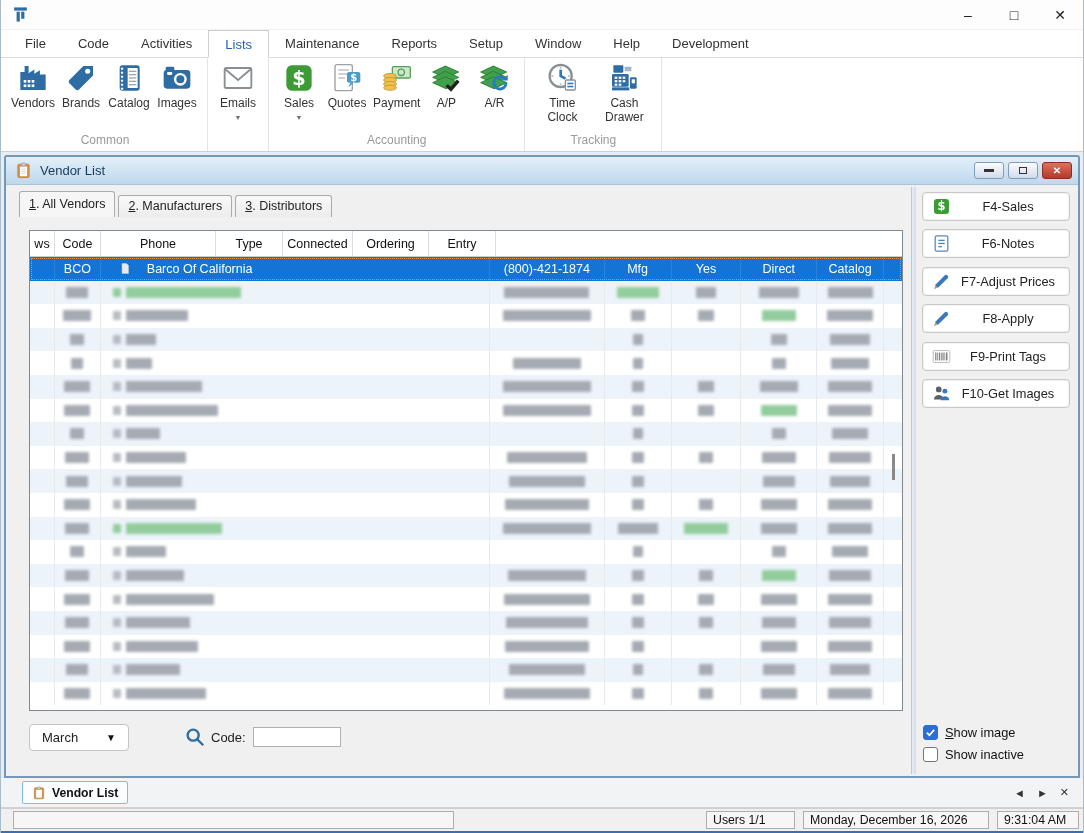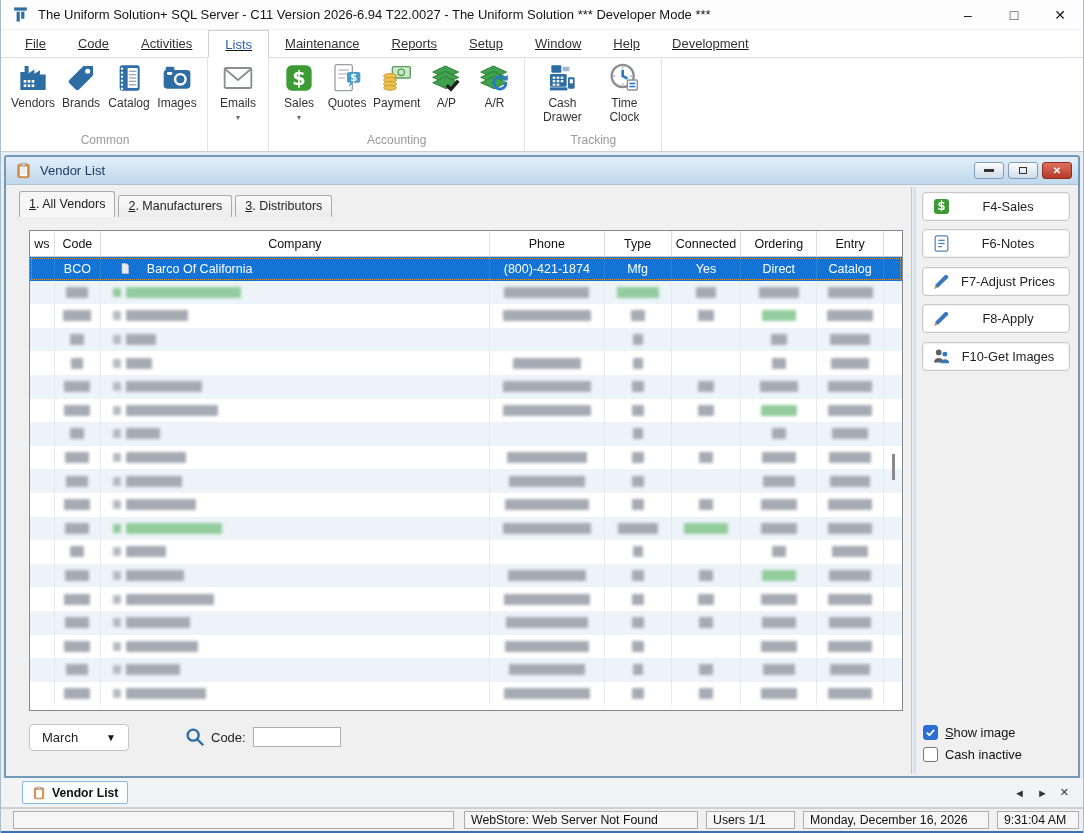--- a/index.html
+++ b/index.html
@@ -12,21 +12,21 @@
   .titlebar { position:absolute; left:0; top:0; width:100%; height:30px; background:#fdfdfd;
               display:flex; align-items:center; border-bottom:1px solid #f0f0f0; }
   .tb-icon { width:17px; height:17px; margin:0 9px 0 11px; flex:0 0 auto; }
   .tb-title { font-size:13px; color:#151515; white-space:nowrap; }
   .tb-controls { margin-left:auto; display:flex; height:100%; }
   .tb-btn { width:46px; height:100%; display:flex; align-items:center; justify-content:center;
             font-size:14px; color:#222; }
 
   
   .menubar { position:absolute; left:0; top:30px; width:100%; height:28px; background:#fff;
-             display:flex; align-items:stretch; border-bottom:1px solid #dcdcdc; padding-left:8px;text-decoration:underline; }
+             display:flex; align-items:stretch; border-bottom:1px solid #dcdcdc; padding-left:8px; }
   .menu-item { padding:0 16px; display:flex; align-items:center; font-size:13px; color:#333; }
   .menu-item.active { color:#2663ad; background:#fff; border:1px solid #cfcfcf; border-bottom:1px solid #fff;
                       margin-bottom:-1px; }
 
   
   .ribbon { position:absolute; left:0; top:58px; width:100%; height:94px; background:#fff;
             border-bottom:1px solid #cfcfcf; display:flex; align-items:stretch; padding-left:2px; }
   .ribbon-group { display:flex; flex-direction:column; border-right:1px solid #e3e3e3; padding:3px 6px 1px; }
   .rg-items { display:flex; align-items:flex-start; flex:1; }
   .ribbon-item { min-width:44px; max-width:58px; margin:0 2px; display:flex; flex-direction:column;
@@ -132,21 +132,20 @@
 <div class="app">
 
   <div class="titlebar">
     <svg class="tb-icon" viewBox="0 0 24 24">
       <g fill="#2e6da4">
           <rect x="3" y="2" width="18" height="4.5"></rect>
           <rect x="6.5" y="8" width="4.5" height="14"></rect>
           <rect x="13" y="8" width="4.5" height="10"></rect>
         </g>
     </svg>
-    <div class="tb-title">The Uniform Solution+ SQL Server - C11 Version 2026-6.94 T22.0027 - The Uniform Solution *** Developer Mode ***</div>
     <div class="tb-controls">
       <div class="tb-btn">–</div>
       <div class="tb-btn">□</div>
       <div class="tb-btn">✕</div>
     </div>
   </div>
 
   <div class="menubar" id="menubar">
       <div class="menu-item">File</div>
       <div class="menu-item">Code</div>
@@ -313,59 +312,59 @@
             <div class="rlabel">A/R</div>
           </div>
         </div>
         <div class="rg-label">Accounting</div>
       </div>
       <div class="ribbon-group">
         <div class="rg-items">
           <div class="ribbon-item">
             <span class="ricon">
               <svg viewBox="0 0 24 24">
+                <circle cx="11" cy="10.5" r="8.3" fill="#fff" stroke="#8a8f94" stroke-width="1.7"></circle>
+                <g stroke="#b5b9bd" stroke-width="1.2">
+                  <line x1="11" y1="3.4" x2="11" y2="5"></line>
+                  <line x1="11" y1="16" x2="11" y2="17.6"></line>
+                  <line x1="3.9" y1="10.5" x2="5.5" y2="10.5"></line>
+                  <line x1="16.5" y1="10.5" x2="18.1" y2="10.5"></line>
+                </g>
+                <path d="M11 5.8V10.5l3.6 2" stroke="#2979c9" stroke-width="2" fill="none"></path>
+                <rect x="14.5" y="13.5" width="7.5" height="7.5" rx="1" fill="#fff" stroke="#8a8f94"></rect>
+                <g fill="#2979c9">
+                  <rect x="16" y="15.5" width="4.5" height="1.2"></rect>
+                  <rect x="16" y="17.8" width="4.5" height="1.2"></rect>
+                </g>
+              </svg>
+            </span>
+            <div class="rlabel">Time Clock</div>
+          </div>
+          <div class="ribbon-item">
+            <span class="ricon">
+              <svg viewBox="0 0 24 24">
                 <rect x="4" y="2.5" width="7.5" height="5.5" rx=".6" fill="#2e6da4"></rect>
                 <rect x="12.5" y="3.5" width="5" height="3.5" rx=".5" fill="#9fb8cd"></rect>
                 <rect x="3" y="9" width="12.5" height="9.5" rx="1" fill="#2e6da4"></rect>
                 <g fill="#fff">
                   <rect x="5" y="11" width="2" height="1.6"></rect>
                   <rect x="8" y="11" width="2" height="1.6"></rect>
                   <rect x="11" y="11" width="2" height="1.6"></rect>
                   <rect x="5" y="13.6" width="2" height="1.6"></rect>
                   <rect x="8" y="13.6" width="2" height="1.6"></rect>
                   <rect x="11" y="13.6" width="2" height="1.6"></rect>
                   <rect x="5" y="16.2" width="2" height="1.6"></rect>
                   <rect x="8" y="16.2" width="2" height="1.6"></rect>
                 </g>
                 <rect x="16.5" y="11.5" width="5" height="8.5" rx=".8" fill="#2e6da4"></rect>
                 <rect x="17.8" y="13" width="2.4" height="3" fill="#fff"></rect>
                 <rect x="3" y="19" width="13" height="2.3" fill="#2e6da4"></rect>
               </svg>
             </span>
             <div class="rlabel">Cash Drawer</div>
-          </div>
-          <div class="ribbon-item">
-            <span class="ricon">
-              <svg viewBox="0 0 24 24">
-                <circle cx="11" cy="10.5" r="8.3" fill="#fff" stroke="#8a8f94" stroke-width="1.7"></circle>
-                <g stroke="#b5b9bd" stroke-width="1.2">
-                  <line x1="11" y1="3.4" x2="11" y2="5"></line>
-                  <line x1="11" y1="16" x2="11" y2="17.6"></line>
-                  <line x1="3.9" y1="10.5" x2="5.5" y2="10.5"></line>
-                  <line x1="16.5" y1="10.5" x2="18.1" y2="10.5"></line>
-                </g>
-                <path d="M11 5.8V10.5l3.6 2" stroke="#2979c9" stroke-width="2" fill="none"></path>
-                <rect x="14.5" y="13.5" width="7.5" height="7.5" rx="1" fill="#fff" stroke="#8a8f94"></rect>
-                <g fill="#2979c9">
-                  <rect x="16" y="15.5" width="4.5" height="1.2"></rect>
-                  <rect x="16" y="17.8" width="4.5" height="1.2"></rect>
-                </g>
-              </svg>
-            </span>
-            <div class="rlabel">Time Clock</div>
           </div>
         </div>
         <div class="rg-label">Tracking</div>
       </div>
     </div>
 
   <div class="workspace">
     <div class="mdi">
       <div class="mdi-title">
         <svg class="mt-icon" viewBox="0 0 24 24">
@@ -395,21 +394,20 @@
             <div class="vtab active"><u>1</u>. All Vendors</div>
             <div class="vtab"><u>2</u>. Manufacturers</div>
             <div class="vtab"><u>3</u>. Distributors</div>
           </div>
 
         <div class="vtable" id="vtable">
           <div class="scroll-thumb"></div>
         <div class="thead">
               <div class="hcell" style="width: 25px;">ws</div>
               <div class="hcell" style="width: 46px;">Code</div>
-              <div class="hcell" style="width: 390px;">Company</div>
               <div class="hcell" style="width: 115px;">Phone</div>
               <div class="hcell" style="width: 67px;">Type</div>
               <div class="hcell" style="width: 70px;">Connected</div>
               <div class="hcell" style="width: 76px;">Ordering</div>
               <div class="hcell" style="width: 67px;">Entry</div>
               <div class="hcell" style="width: 18px; border-right: none;"></div>
             </div>
             <div class="trow selected">
               <div class="tcell" style="width: 25px;"></div>
               <div class="tcell" style="width: 46px;">BCO</div>
@@ -929,41 +927,58 @@
                 <svg viewBox="0 0 24 24">
                   <path d="M3 21l1.6-5.2L16.2 4.2a2.2 2.2 0 0 1 3.1 0l.5.5a2.2 2.2 0 0 1 0 3.1L8.2 19.4 3 21z" fill="#3a78bd"></path>
                   <path d="M3 21l1.3-4.2 2.9 2.9z" fill="#caa05e"></path>
                 </svg>
               </span>
               <span class="slabel">F8-Apply</span>
             </div>
             <div class="sbtn">
               <span class="sicon">
                 <svg viewBox="0 0 24 24">
+                  <rect x="1.5" y="4.5" width="21" height="15" rx="1.5" fill="#fff" stroke="#a9a9a9"></rect>
+                  <g fill="#808080">
+                    <rect x="4" y="7" width="1.6" height="10"></rect>
+                    <rect x="6.6" y="7" width=".9" height="10"></rect>
+                    <rect x="8.6" y="7" width="1.8" height="10"></rect>
+                    <rect x="11.4" y="7" width=".9" height="10"></rect>
+                    <rect x="13.2" y="7" width="1.5" height="10"></rect>
+                    <rect x="15.7" y="7" width=".9" height="10"></rect>
+                    <rect x="17.6" y="7" width="2" height="10"></rect>
+                  </g>
+                </svg>
+              </span>
+              <span class="slabel">F9-Print Tags</span>
+            </div>
+            <div class="sbtn">
+              <span class="sicon">
+                <svg viewBox="0 0 24 24">
                   <circle cx="8.5" cy="6.8" r="3.6" fill="#5a6268"></circle>
                   <path d="M2.5 19.5c0-3.7 2.8-5.7 6-5.7s6 2 6 5.7z" fill="#5a6268"></path>
                   <circle cx="16.3" cy="9" r="3.1" fill="#3a78bd"></circle>
                   <path d="M10.8 20.5c0-3.2 2.5-5 5.5-5s5.5 1.8 5.5 5z" fill="#3a78bd"></path>
                 </svg>
               </span>
               <span class="slabel">F10-Get Images</span>
             </div>
           </div>
         <div class="checks" id="checks">
             <div class="chk">
               <span class="box checked">
                 <svg width="11" height="11" viewBox="0 0 12 12">
                   <path d="M2 6.2 4.8 9 10 3.2" stroke="#fff" stroke-width="2" fill="none"></path>
                 </svg>
               </span>
               <span class="lbl"><u>S</u>how image</span>
             </div>
             <div class="chk">
               <span class="box"></span>
-              <span class="lbl">Cash inactive</span>
+              <span class="lbl">Show inactive</span>
             </div>
           </div>
       </div>
     </div>
   </div>
 
   <div class="taskstrip">
     <div class="wtab">
       <svg class="wicon" viewBox="0 0 24 24">
         <rect x="4" y="3" width="16" height="19" rx="2" fill="#d9944a" stroke="#b5763a"></rect>
@@ -974,19 +989,18 @@
     </div>
     <div class="navbtns">
       <span class="navbtn">◄</span>
       <span class="navbtn">►</span>
       <span class="navbtn">✕</span>
     </div>
   </div>
 
   <div class="statusbar" id="statusbar">
       <div class="spanel" style="left: 12px; width: 441px;"></div>
-      <div class="spanel" style="left: 463px; width: 234px;">WebStore: Web Server Not Found</div>
       <div class="spanel" style="left: 705px; width: 89px;">Users 1/1</div>
       <div class="spanel" style="left: 802px; width: 186px;">Monday, December 16, 2026</div>
       <div class="spanel" style="left: 996px; width: 82px;">9:31:04 AM</div>
     </div>
   <div class="bluebar"></div>
 </div>
 
 </body></html>

